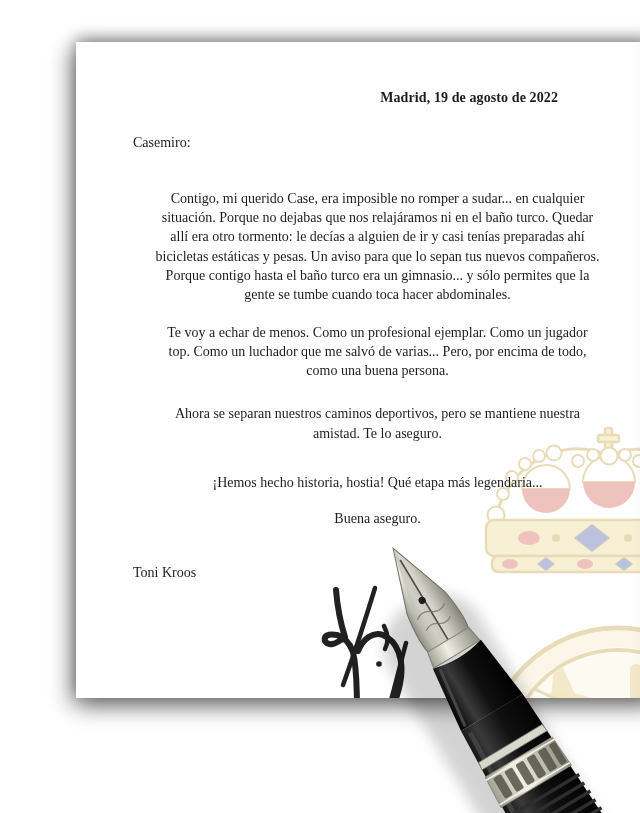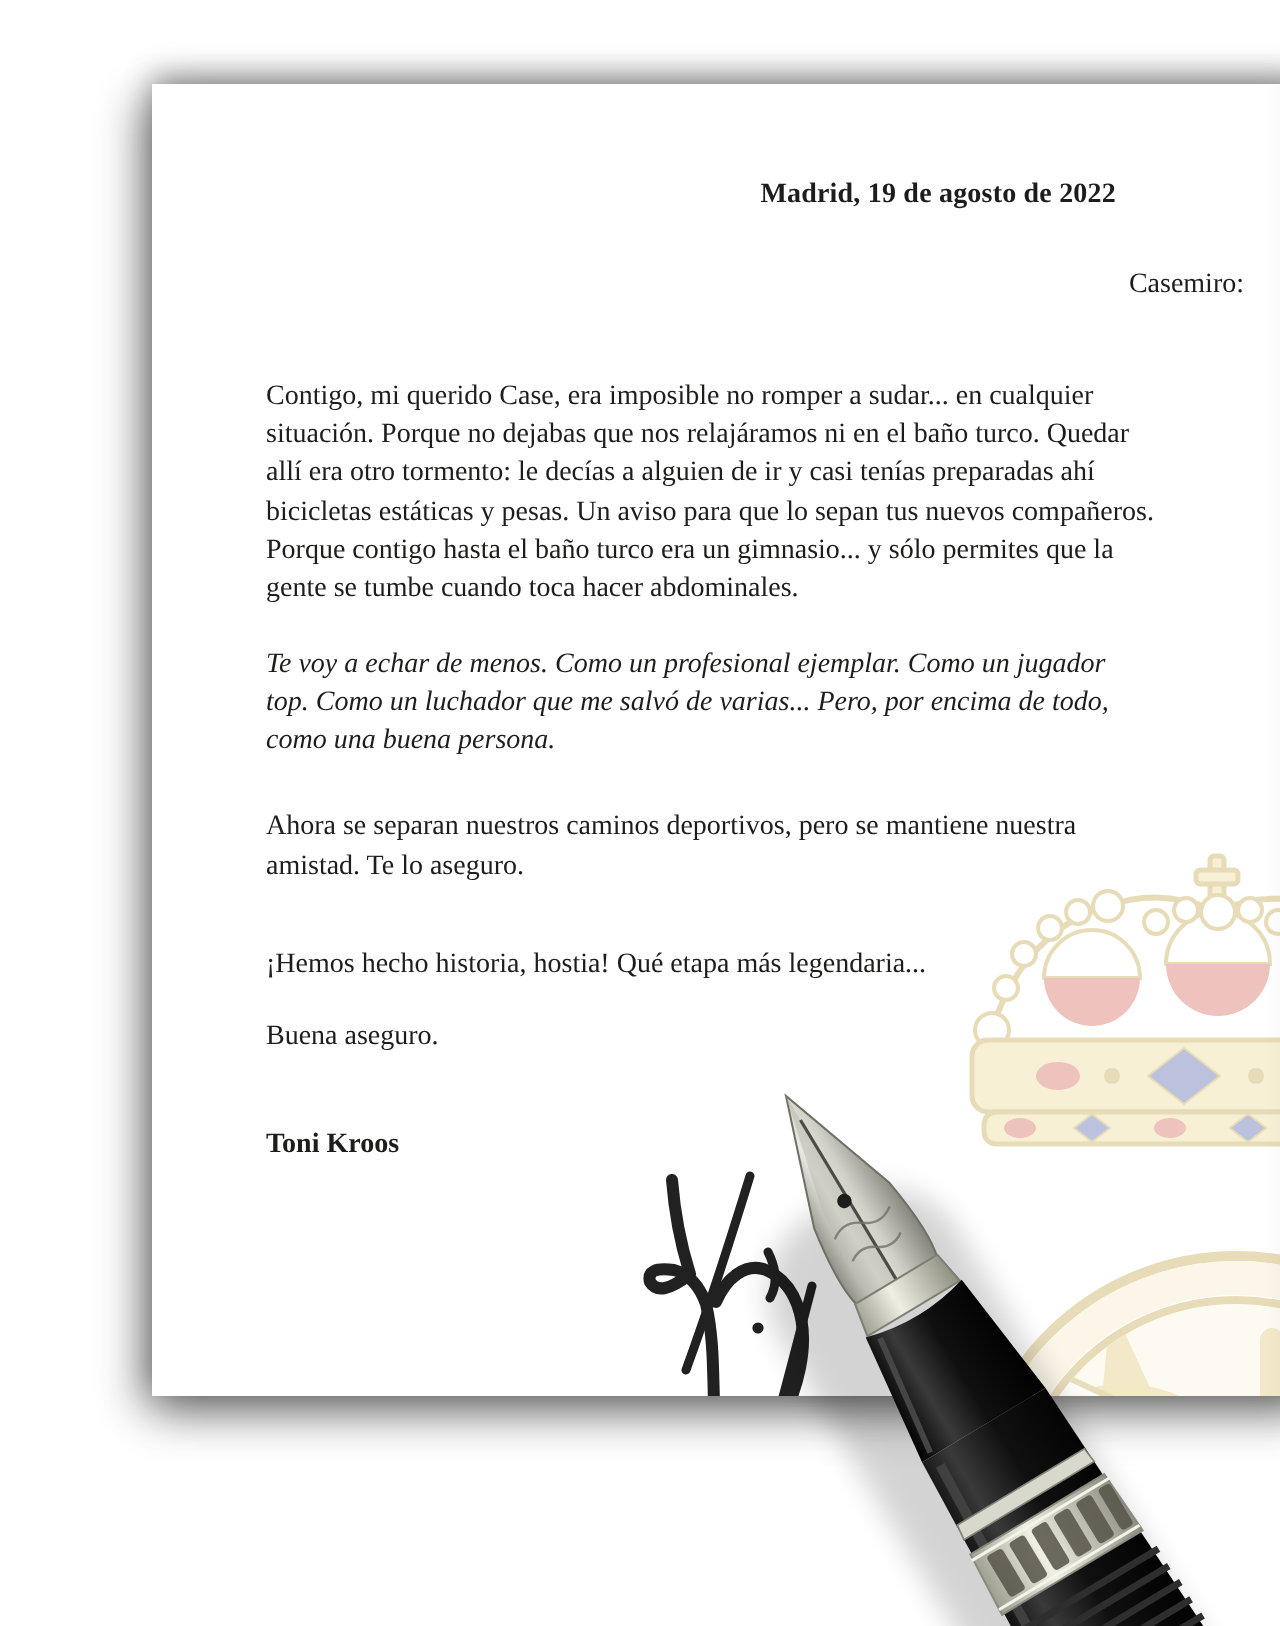--- a/index.html
+++ b/index.html
@@ -31,30 +31,30 @@
   .letter-body{
     position:relative;z-index:2;
     padding:46px 36px 0 57px;
     color:var(--ink);
     font-size:14px;line-height:1.38;
   }
   .dateline{
     font-weight:bold;text-align:right;padding-right:64px;
     font-size:14px;letter-spacing:.1px;
   }
-  .salutation{margin-top:26px;text-align:right;}
-  .para{white-space:pre-line;max-width:520px;}
+  .salutation{margin-top:26px;}
+  .para{white-space:pre-line;max-width:520px;text-align:center;}
   .p1{margin-top:36px;}
-  .p2{margin-top:18px;font-style:italic;}
+  .p2{margin-top:18px;}
   .p3{margin-top:30px;}
   .p4{margin-top:24px;}
   .p5{margin-top:16px;}
   .p6{margin-top:17px;}
   .p7{margin-top:16px;}
-  .signature-name{margin-top:34px;font-weight:bold;}
+  .signature-name{margin-top:34px;font-weight:normal;}
   .signature-svg{position:absolute;left:234px;top:528px;z-index:3;}
   .pen-svg{position:absolute;left:0;top:0;z-index:10;pointer-events:none;}
   
   .pearl{fill:#ffffff;stroke:var(--crest-gold);stroke-width:2;}
   .arcline{fill:none;stroke:var(--crest-gold);stroke-width:3;}
   .goldband{fill:var(--crest-gold-light);stroke:var(--crest-gold);stroke-width:2.5;}
   .redgem{fill:var(--crest-red);}
   .bluegem{fill:var(--crest-blue);stroke:var(--crest-gold);stroke-width:1;}
   .mono{fill:none;stroke:#e6d089;stroke-linecap:round;}
   .sig{fill:none;stroke:#141414;stroke-linecap:round;stroke-linejoin:round;}

